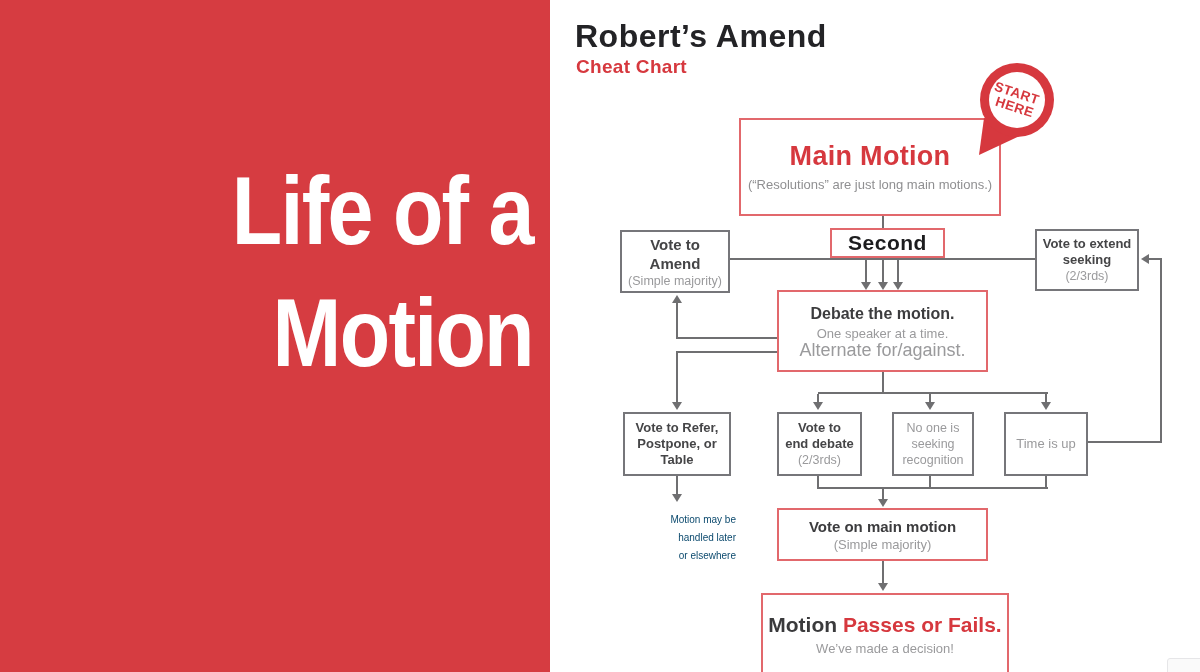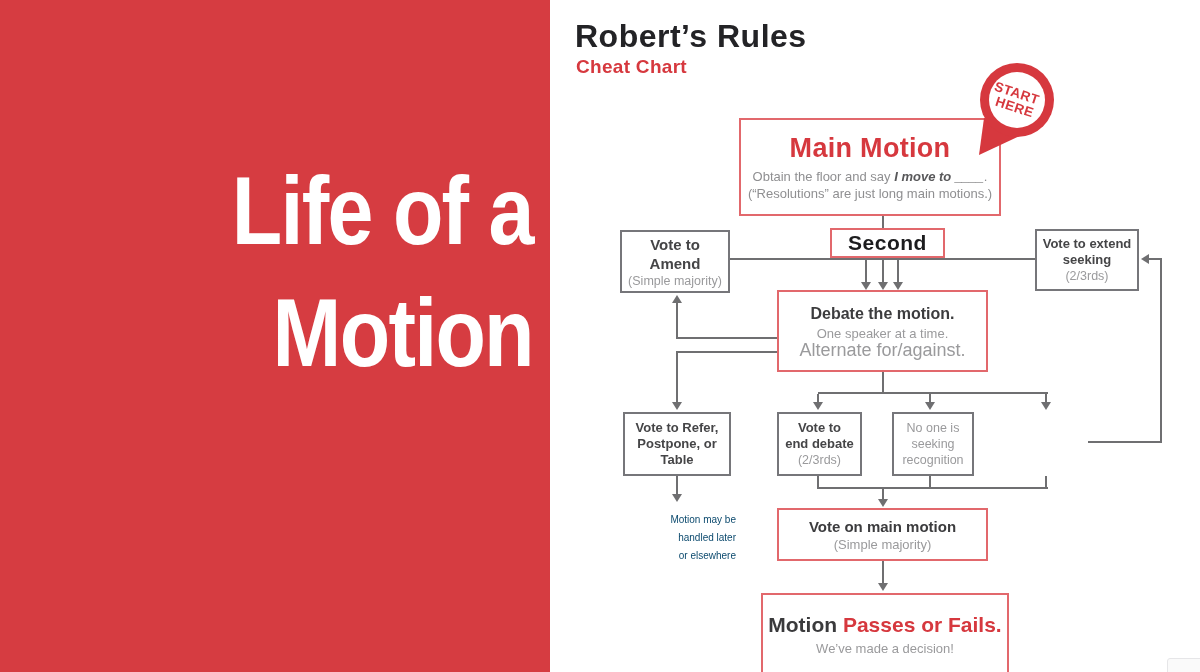--- a/index.html
+++ b/index.html
@@ -51,21 +51,21 @@
 
 <div class="screen">
 
   <div class="left-panel">
     <div class="life-title">
       <div>Life of a</div>
       <div>Motion</div>
     </div>
   </div>
 
-  <div class="rr-title">Robert’s Rules</div>
+  <div class="rr-title">Robert’s Amend</div>
   <div class="rr-sub">Cheat Chart</div>
 
   <div class="ln" style="left:882px;top:216px;width:2px;height:12px;"></div>
   <div class="ln" style="left:882px;top:257px;width:2px;height:26px;"></div>
   <div class="ln" style="left:730px;top:258px;width:306px;height:2px;"></div>
   <div class="ln" style="left:865px;top:260px;width:2px;height:22px;"></div>
   <div class="ln" style="left:897px;top:260px;width:2px;height:22px;"></div>
   <div class="arr down" style="left:861px;top:282px;"></div>
   <div class="arr down" style="left:878px;top:282px;"></div>
   <div class="arr down" style="left:893px;top:282px;"></div>
@@ -100,21 +100,20 @@
   <div class="ln" style="left:882px;top:561px;width:2px;height:23px;"></div>
   <div class="arr down" style="left:878px;top:583px;"></div>
 
   <div class="ln" style="left:1088px;top:441px;width:73px;height:2px;"></div>
   <div class="ln" style="left:1160px;top:258px;width:2px;height:185px;"></div>
   <div class="ln" style="left:1149px;top:258px;width:12px;height:2px;"></div>
   <div class="arr left" style="left:1141px;top:254px;"></div>
 
   <div class="box red" style="left:739px;top:118px;width:262px;height:98px;">
     <div class="mm-title">Main Motion</div>
-    <div class="mm-body"><span>Obtain the floor and say </span><em>I move to ____</em><span>.</span></div>
     <div class="mm-body">(“Resolutions” are just long main motions.)</div>
   </div>
 
   <div class="box red" style="left:830px;top:228px;width:115px;height:30px;">
     <div class="second-label">Second</div>
   </div>
 
   <div class="box gray" style="left:620px;top:230px;width:110px;height:63px;">
     <div class="vamend-main">Vote to</div>
     <div class="vamend-main">Amend</div>
@@ -144,20 +143,23 @@
     <div class="t-dark">end debate</div>
     <div class="t-gray">(2/3rds)</div>
   </div>
 
   <div class="box gray" style="left:892px;top:412px;width:82px;height:64px;">
     <div class="t-gray">No one is</div>
     <div class="t-gray">seeking</div>
     <div class="t-gray">recognition</div>
   </div>
 
+  <div class="box gray" style="left:1004px;top:412px;width:84px;height:64px;">
+    <div class="t-gray" style="font-size:13px;">Time is up</div>
+  </div>
 
   <div class="box red" style="left:777px;top:508px;width:211px;height:53px;">
     <div class="vmain-title">Vote on main motion</div>
     <div class="t-gray" style="font-size:13px;">(Simple majority)</div>
   </div>
 
   <div class="box red" style="left:761px;top:593px;width:248px;height:95px;justify-content:flex-start;padding-top:17px;">
     <div class="pf-title"><span class="pf-dark">Motion </span><span class="pf-red">Passes or Fails.</span></div>
     <div class="t-gray" style="font-size:13px;">We’ve made a decision!</div>
   </div>

